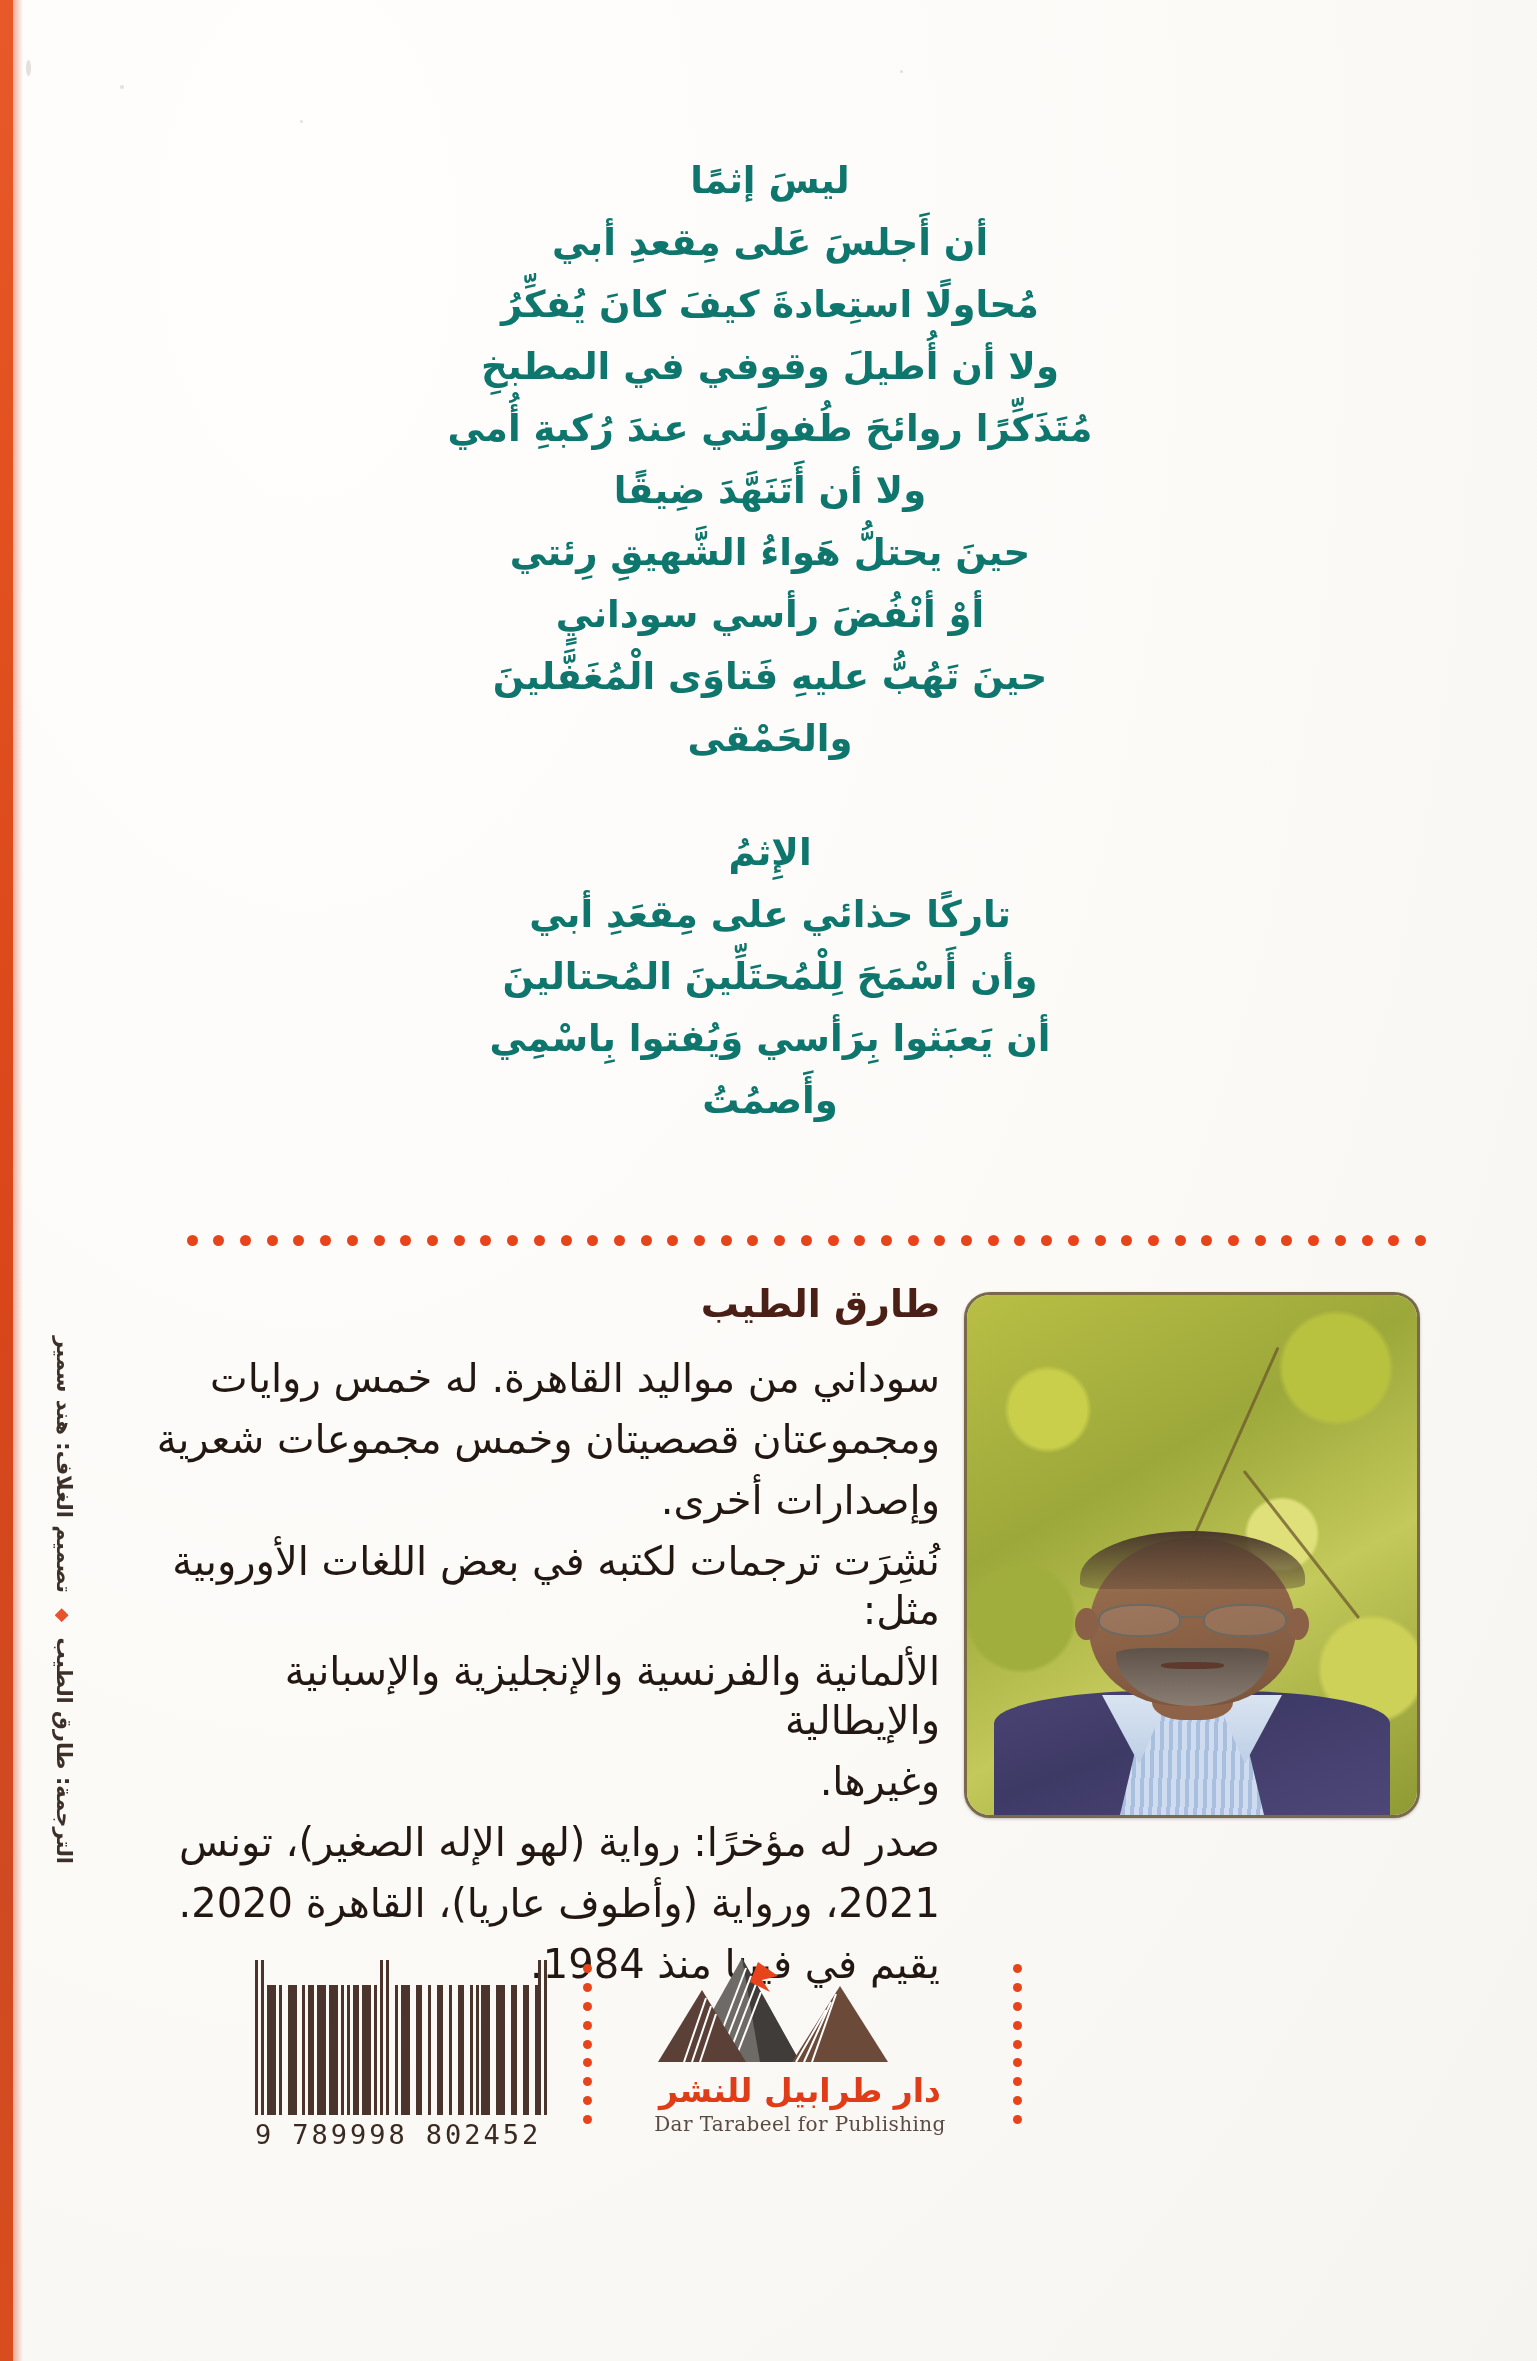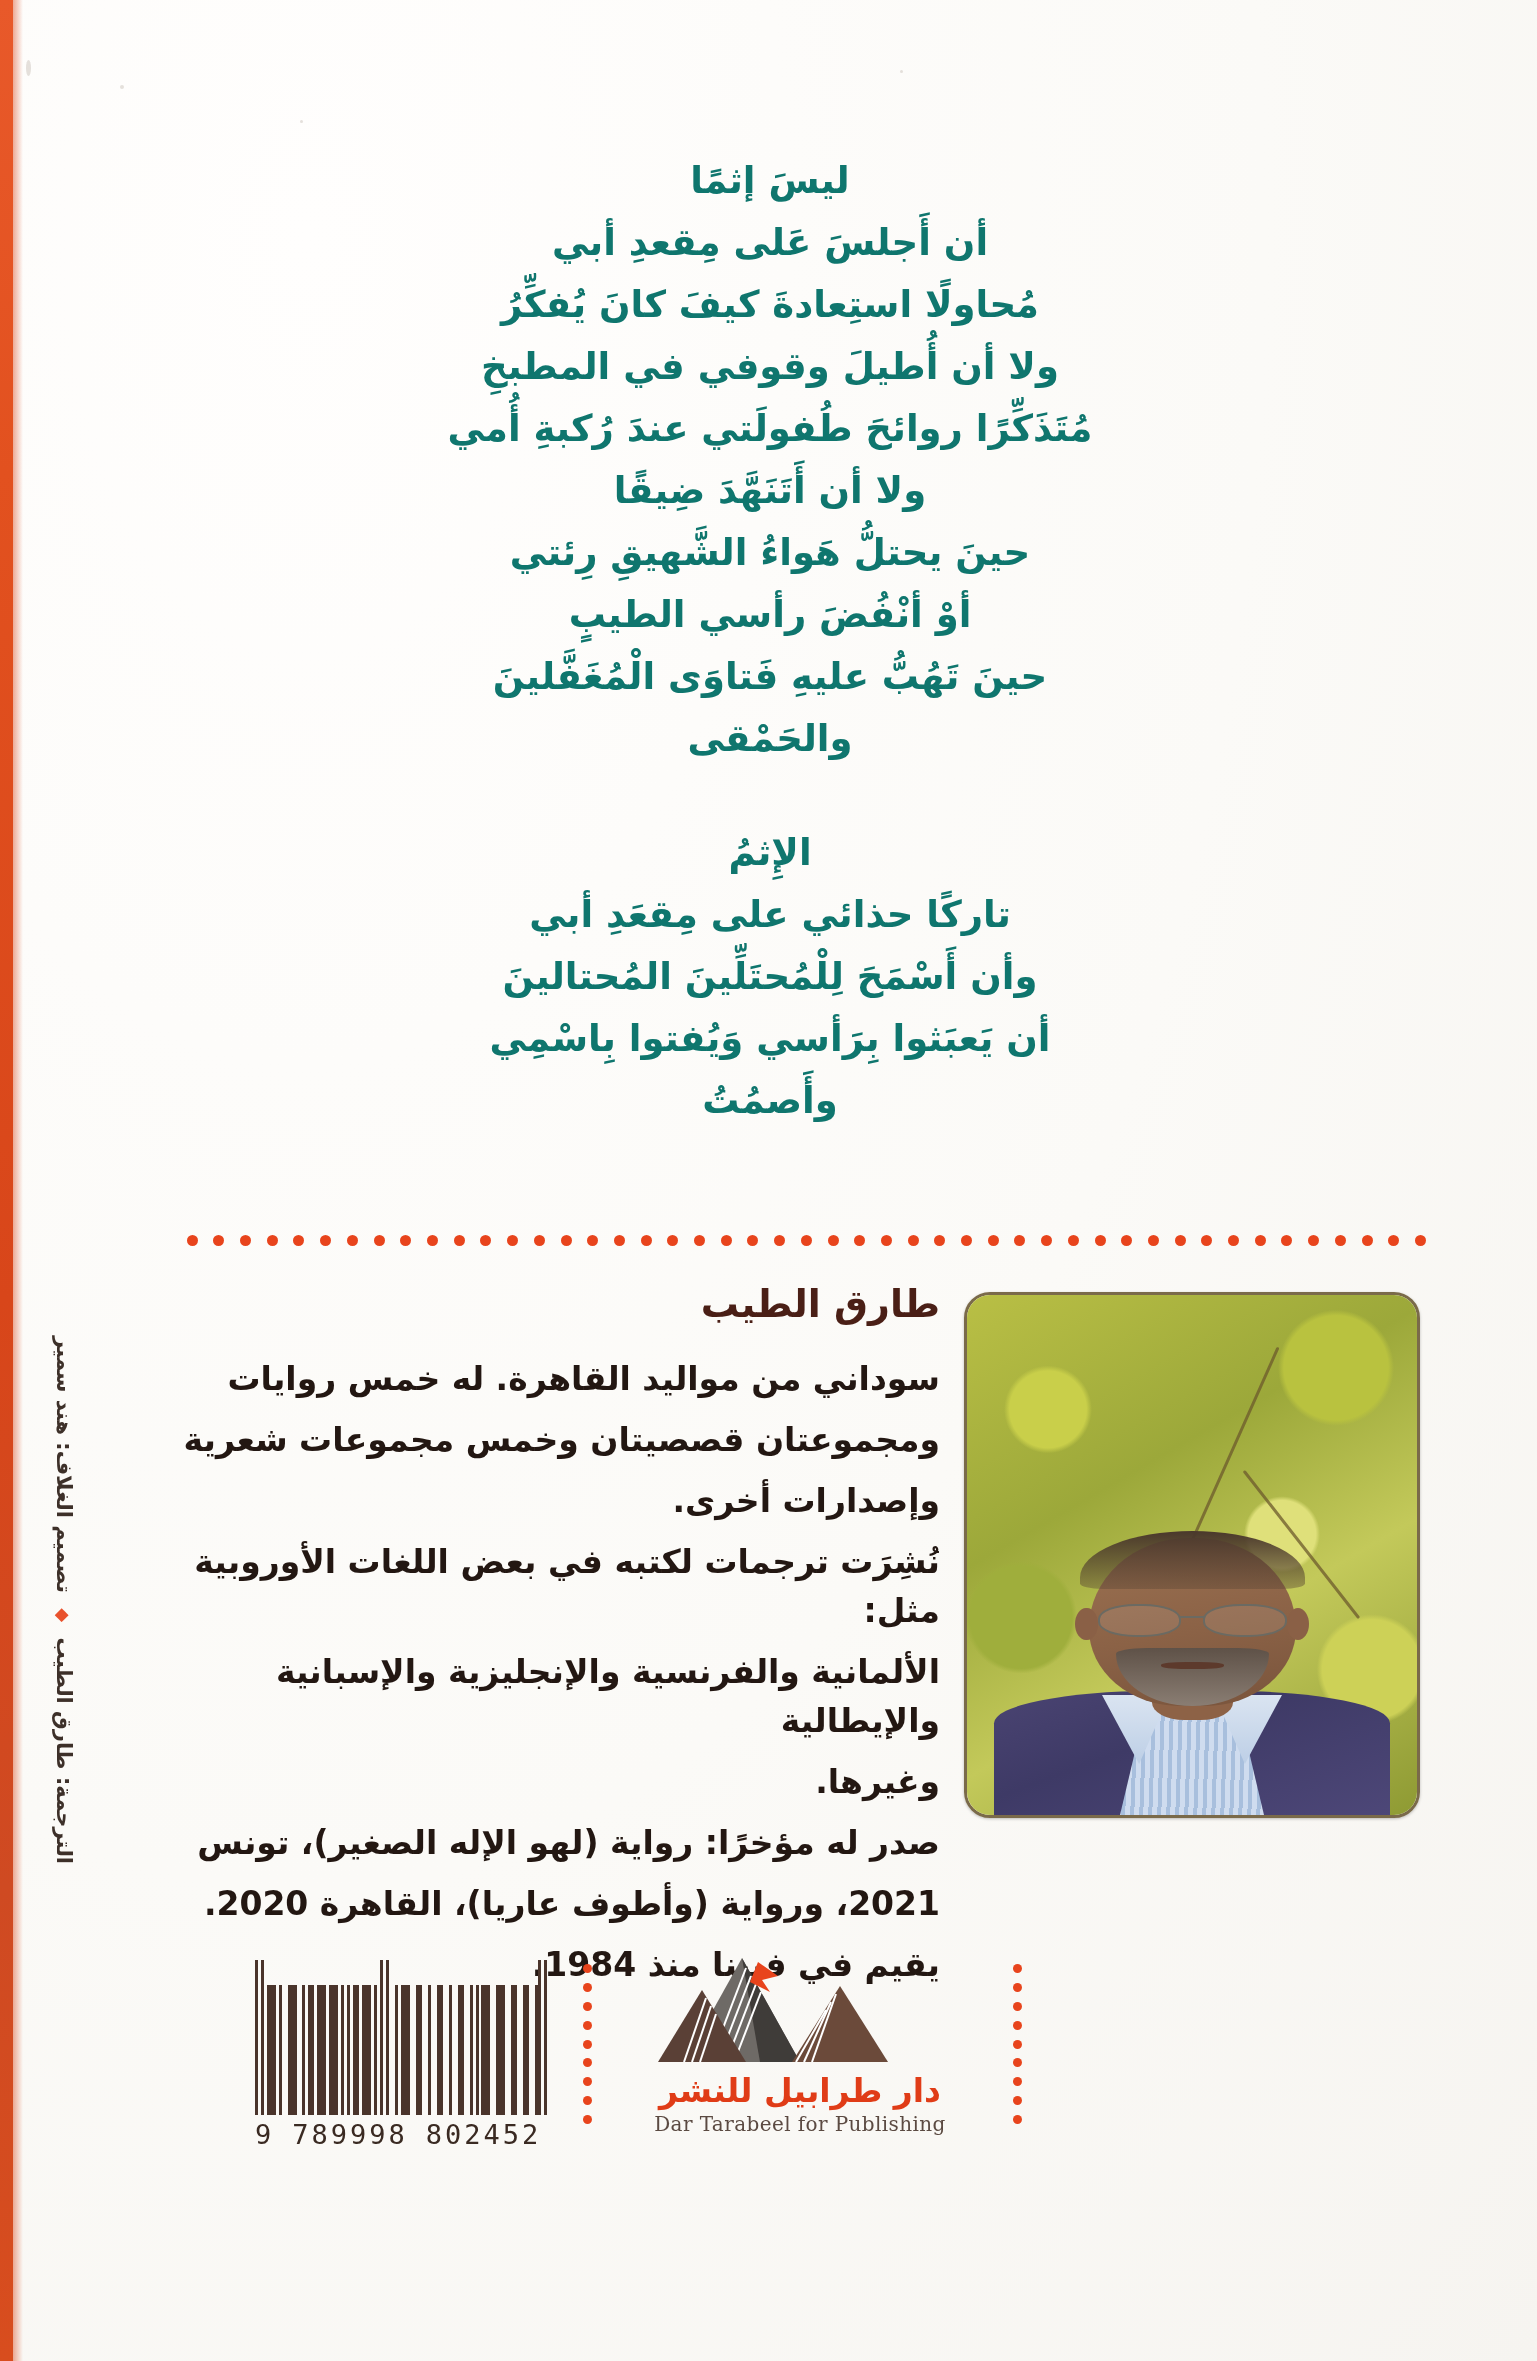--- a/index.html
+++ b/index.html
@@ -134,22 +134,22 @@
 
   .author-text{
     position:absolute;right:480px;left:0;top:0;
     text-align:right;direction:rtl;color:#2a1a12;
   }
   .author-name{
     font-size:38px;font-weight:700;color:#4a1f16;
     margin:0 0 26px 0;line-height:48px;
   }
   .bio-p{
-    font-size:33px;line-height:49px;margin:12px 0 6px 0;color:#231712;
-    font-weight:700;
+    font-size:40px;line-height:49px;margin:12px 0 6px 0;color:#231712;
+    font-weight:400;
   }
 
   
   .footer{position:absolute;left:150px;top:1950px;width:1270px;height:260px;}
   .barcode-wrap{position:absolute;left:105px;top:10px;width:310px;}
   .bars{height:155px;display:flex;align-items:flex-end;gap:0;}
   .bars span{display:block;background:#4a342b;}
   .barcode-digits{
     margin-top:4px;font-family:"DejaVu Sans Mono","Liberation Mono",monospace;
     font-size:27px;color:#3a2a22;letter-spacing:3px;display:flex;gap:18px;
@@ -222,21 +222,21 @@
 
 <div class="poem">
 
   <div class="head">ليسَ إثمًا</div>
   <div class="line">أن أَجلسَ عَلى مِقعدِ أبي</div>
   <div class="line">مُحاولًا استِعادةَ كيفَ كانَ يُفكِّرُ</div>
   <div class="line">ولا أن أُطيلَ وقوفي في المطبخِ</div>
   <div class="line">مُتَذَكِّرًا روائحَ طُفولَتي عندَ رُكبةِ أُمي</div>
   <div class="line">ولا أن أَتَنَهَّدَ ضِيقًا</div>
   <div class="line">حينَ يحتلُّ هَواءُ الشَّهيقِ رِئتي</div>
-  <div class="line">أوْ أنْفُضَ رأسي الطيبٍ</div>
+  <div class="line">أوْ أنْفُضَ رأسي سودانيٍ</div>
   <div class="line">حينَ تَهُبُّ عليهِ فَتاوَى الْمُغَفَّلينَ</div>
   <div class="line">والحَمْقى</div>
 
   <div class="stanza-gap"></div>
 
   <div class="head">الإِثمُ</div>
   <div class="line">تاركًا حذائي على مِقعَدِ أبي</div>
   <div class="line">وأن أَسْمَحَ لِلْمُحتَلِّينَ المُحتالينَ</div>
   <div class="line">أن يَعبَثوا بِرَأسي وَيُفتوا بِاسْمِي</div>
   <div class="line">وأَصمُتُ</div>

